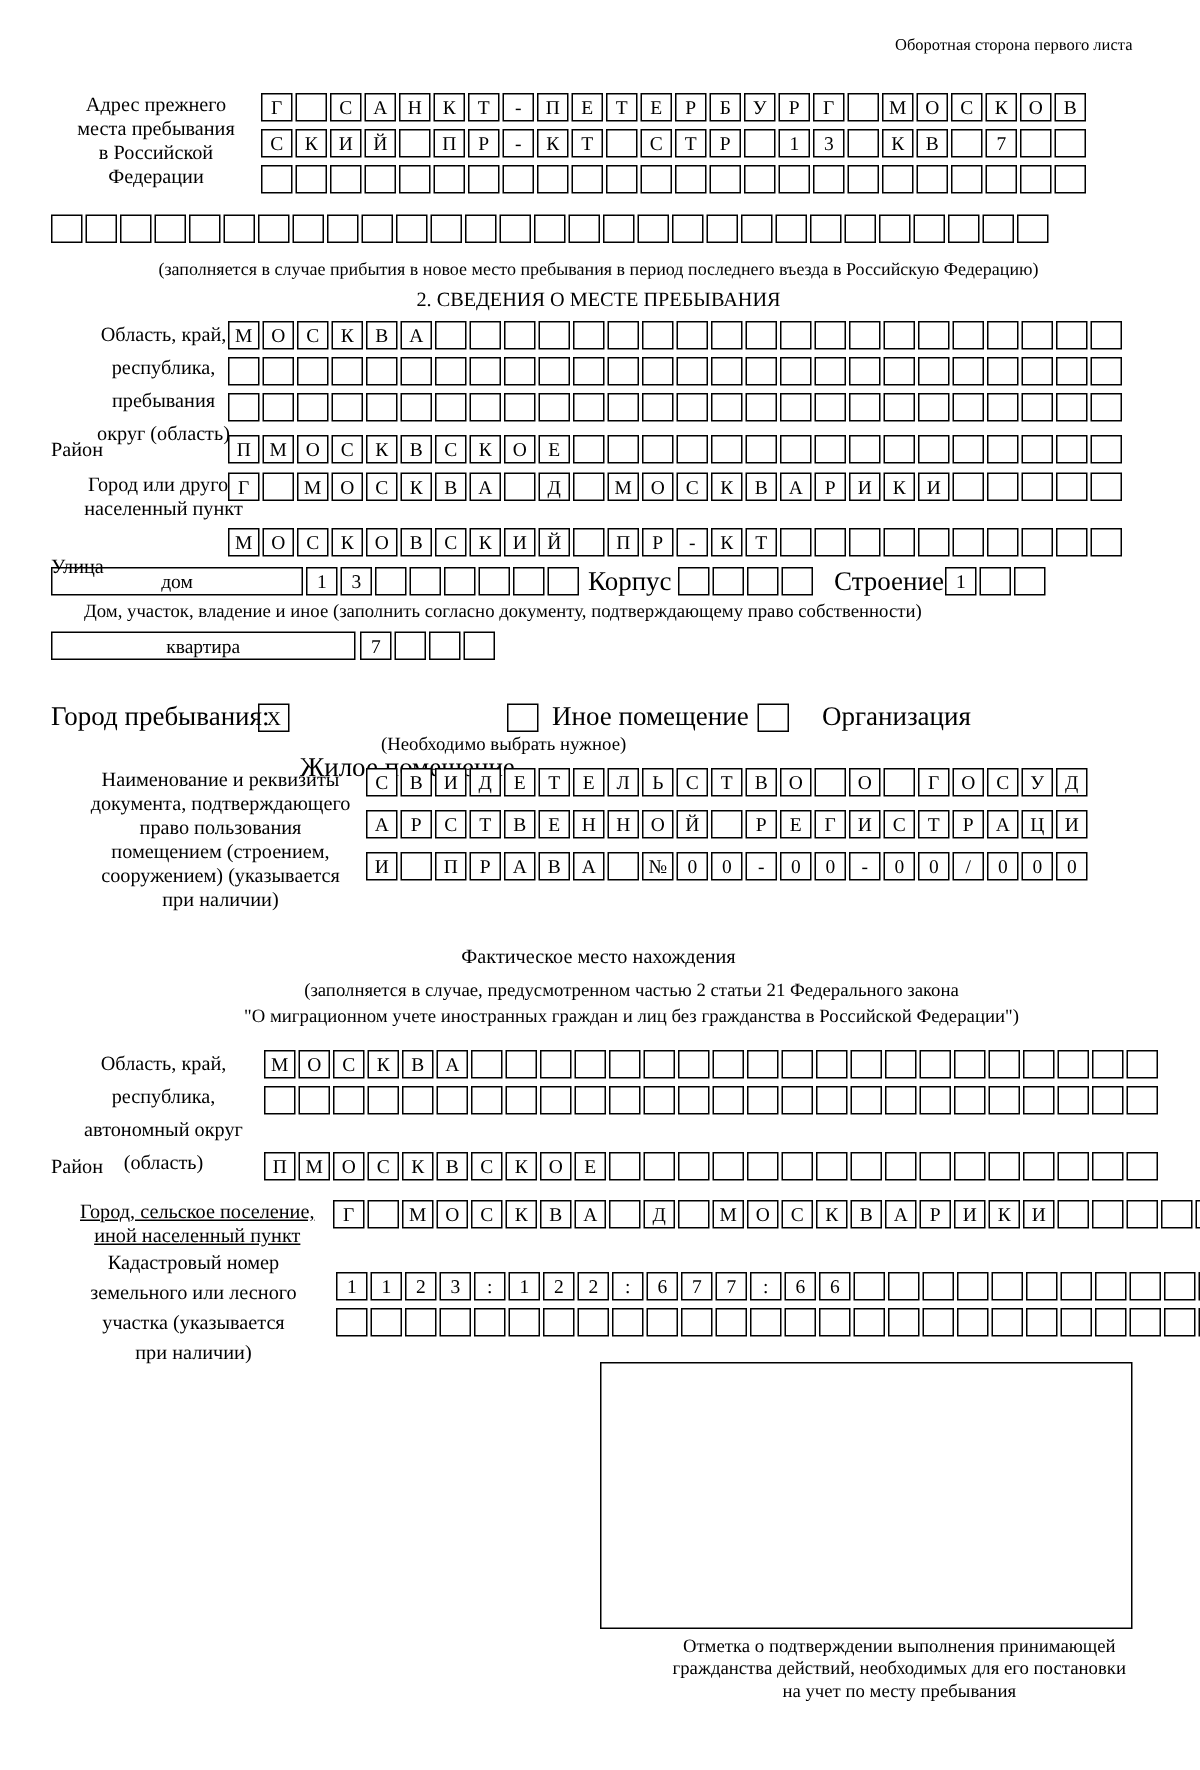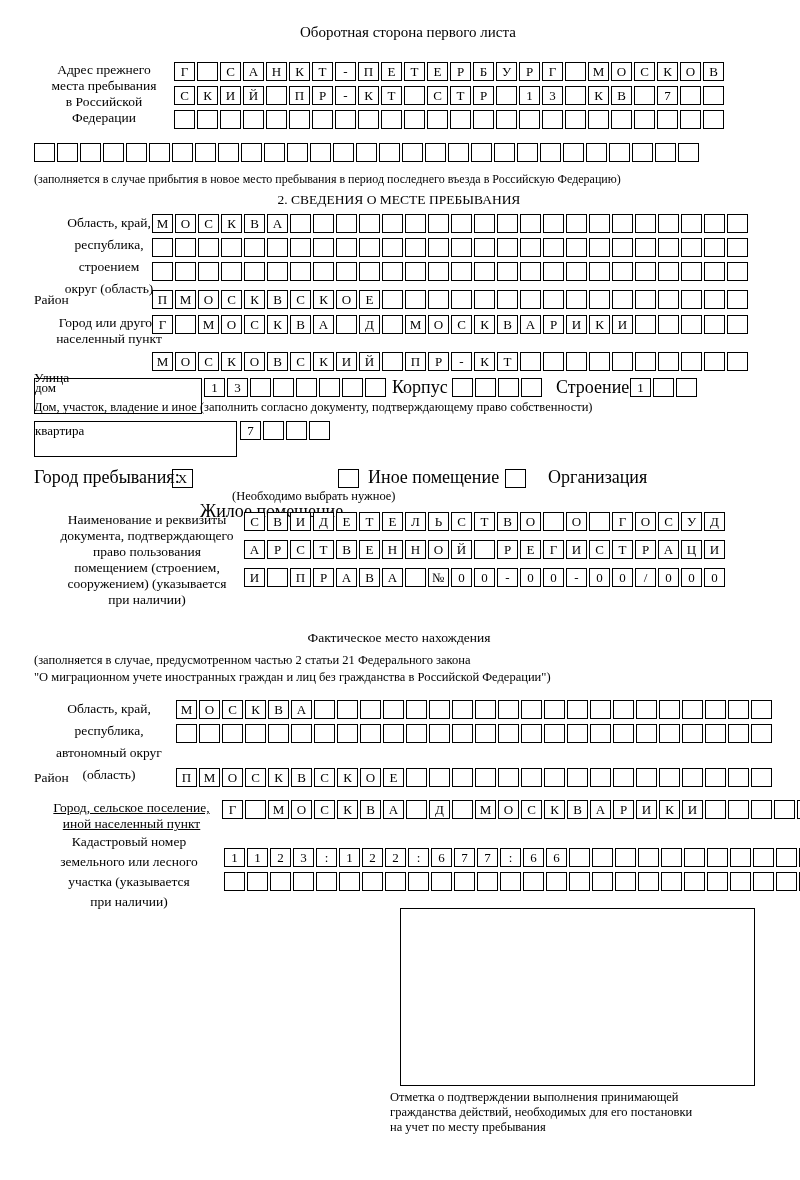--- a/index.html
+++ b/index.html
@@ -16,33 +16,34 @@
     overflow: hidden;
   }
   .page {
     position: relative;
     width: 800px;
     height: 1180px;
   }
   .abs { position: absolute; }
 
   .hdr-right {
-    font-size: 15px;
-    text-align: left;
+    font-size: 11px;
+    text-align: right;
   }
   .lbl {
     font-size: 13.5px;
     line-height: 16px;
     text-align: center;
   }
   .lbl-sm {
     font-size: 12.5px;
     line-height: 15px;
-  }
-  .center { }
+    margin-left: 22px;
+  }
+  .center { text-align: center; }
 
   
   .comb {
     display: flex;
     flex-direction: row;
   }
   .cell {
     width: 21px;
     height: 19px;
     border: 1px solid #000;
@@ -51,24 +52,24 @@
     font-size: 13px;
     line-height: 17px;
     text-align: center;
     font-family: "Liberation Serif", serif;
     background: #fff;
     overflow: hidden;
   }
   .box-wide {
     border: 1px solid #000;
     box-sizing: border-box;
-    height: 36px;
+    height: 19px;
     font-size: 13px;
     line-height: 17px;
-    text-align: left;
+    text-align: center;
   }
   .inline-lbl {
     font-size: 18px;
     line-height: 19px;
   }
   .bigbox {
     border: 1px solid #000;
     box-sizing: border-box;
     background: #fff;
   }
@@ -215,21 +216,21 @@
       <div class="cell"></div>
     </div>
 
   <div class="abs tiny center" style="left:34px; top:172px; width:730px;">(заполняется в случае прибытия в новое место пребывания в период последнего въезда в Российскую Федерацию)</div>
 
   <div class="abs sect-title" style="left:34px; top:192px; width:730px;">2. СВЕДЕНИЯ О МЕСТЕ ПРЕБЫВАНИЯ</div>
 
   <div class="abs lbl" style="left:34px; top:212px; width:150px;">
     <div style="line-height:22px">Область, край,</div>
     <div style="line-height:22px">республика,</div>
-    <div style="line-height:22px">строением</div>
+    <div style="line-height:22px">пребывания</div>
     <div style="line-height:22px">округ (область)</div>
   </div>
   <div class="abs comb" id="s2-reg0" style="left:152px; top:214px;">
       <div class="cell">М</div>
       <div class="cell">О</div>
       <div class="cell">С</div>
       <div class="cell">К</div>
       <div class="cell">В</div>
       <div class="cell">А</div>
       <div class="cell"></div>

